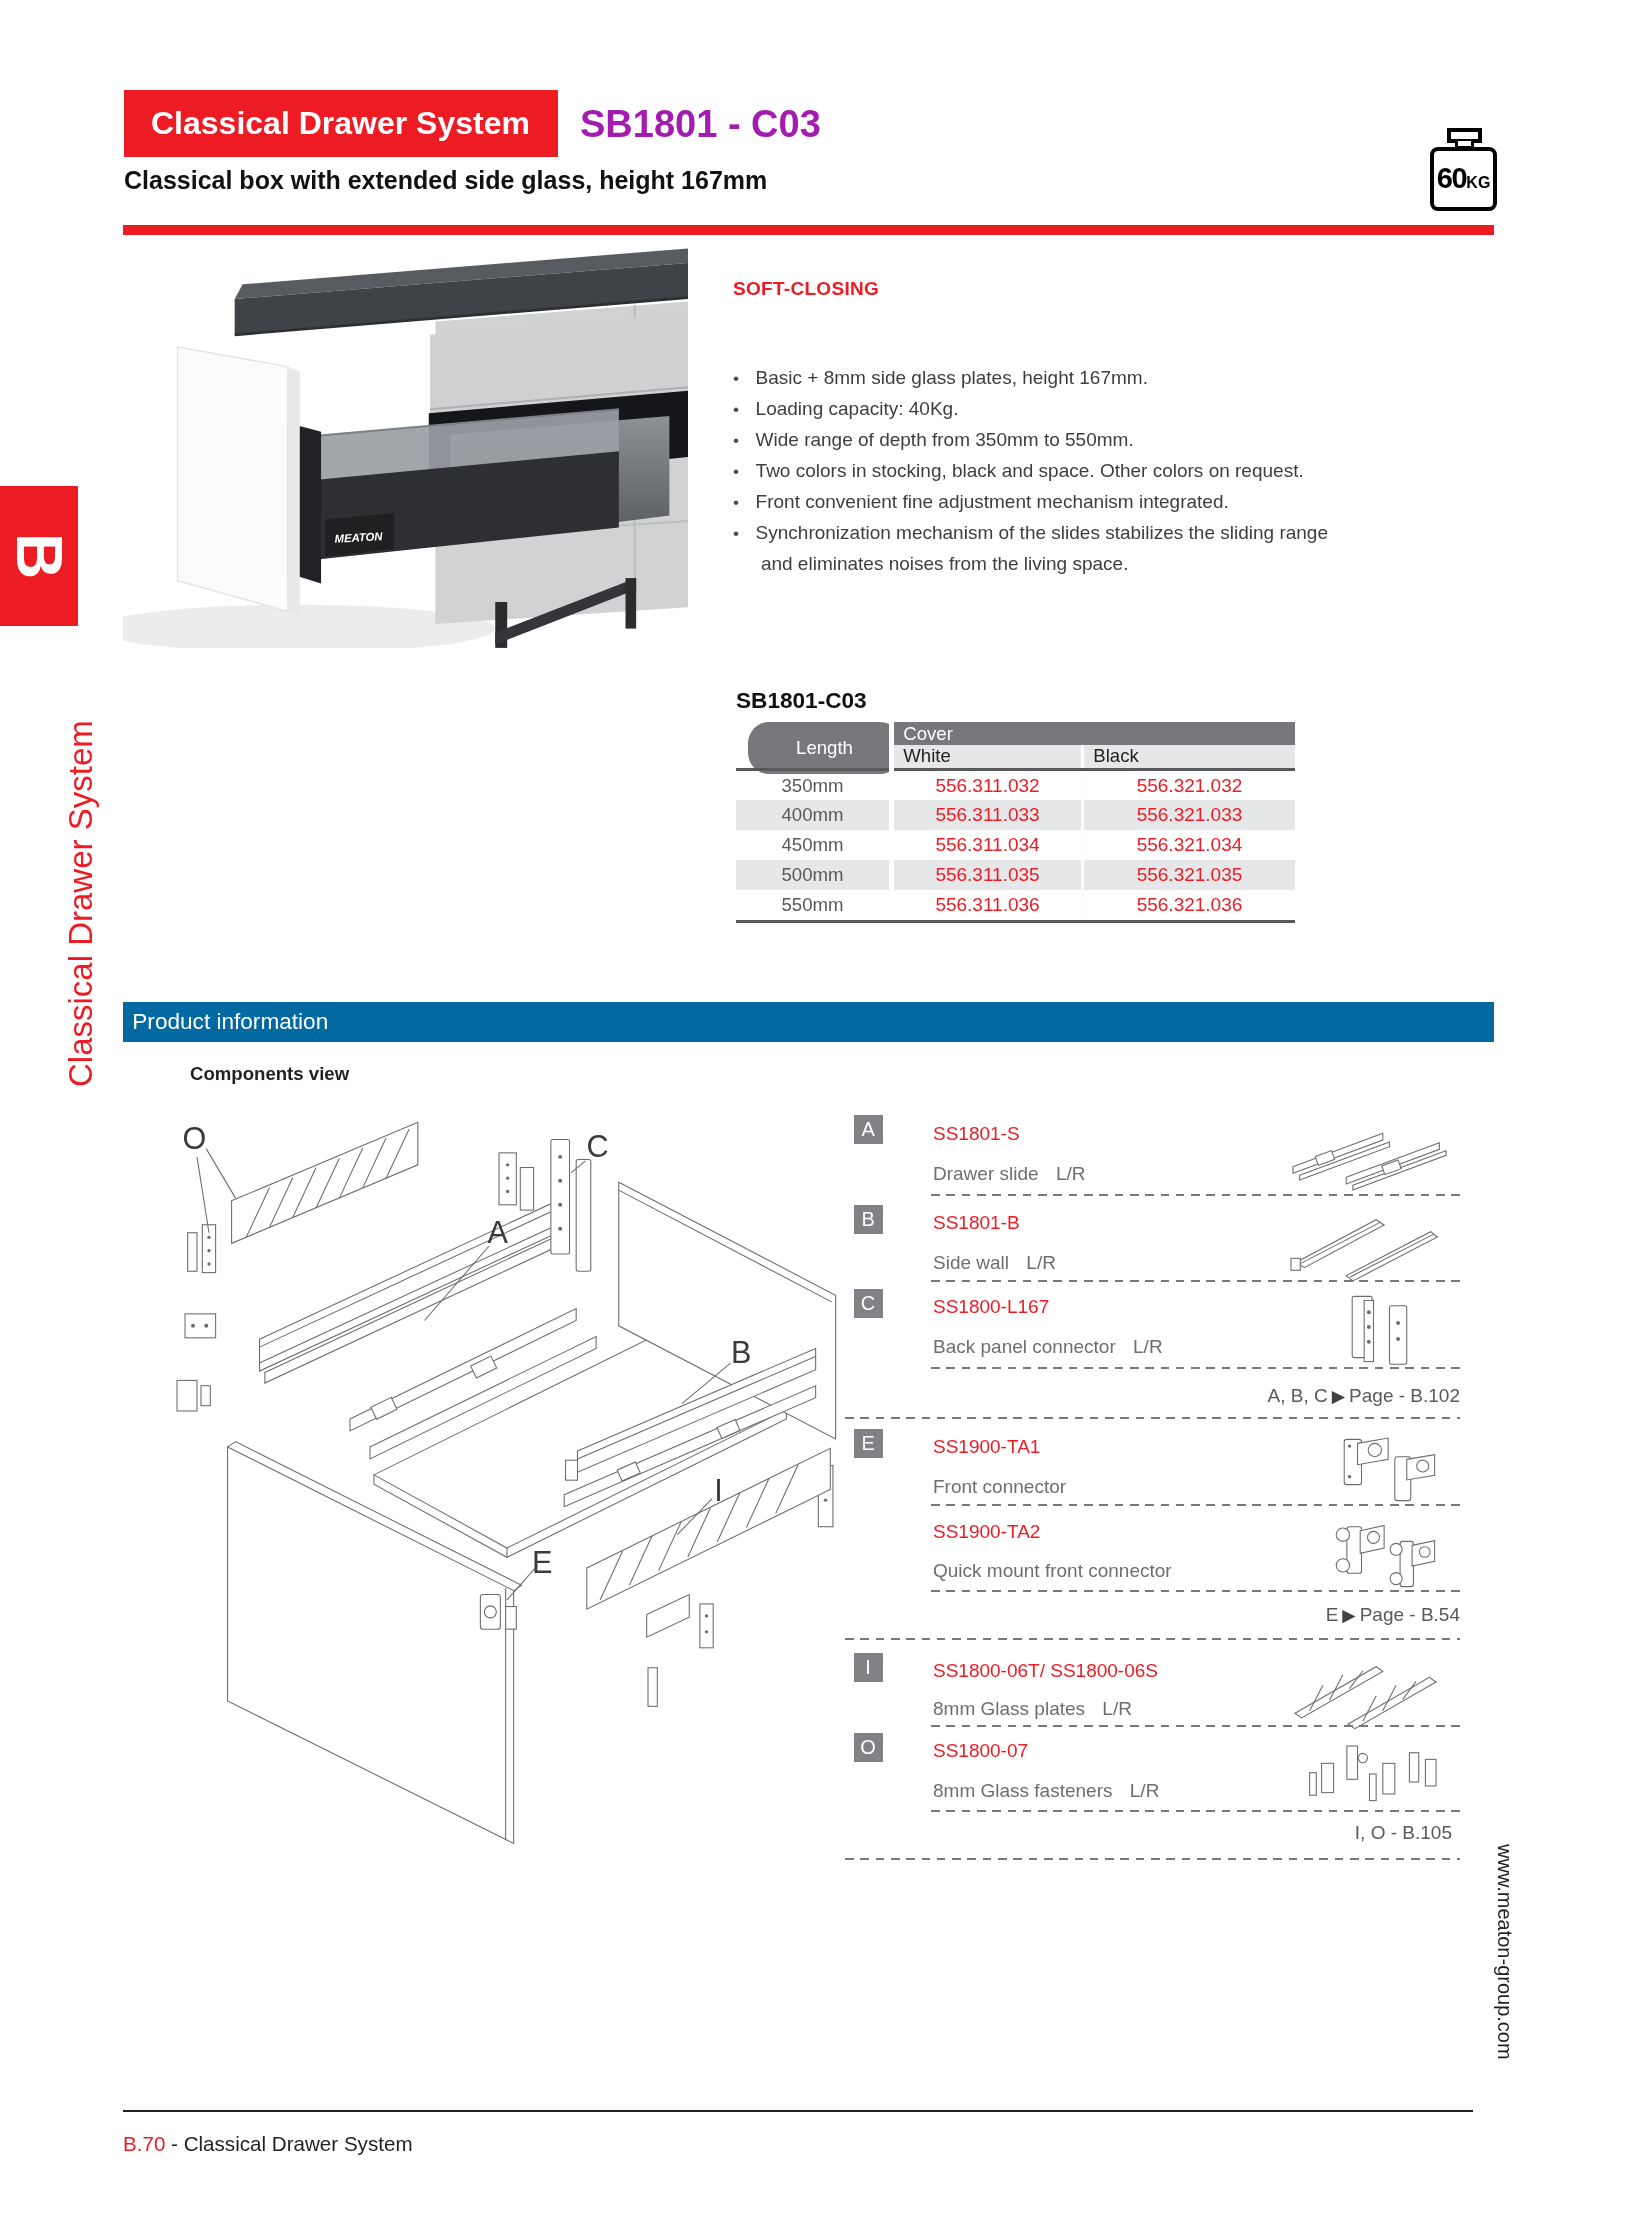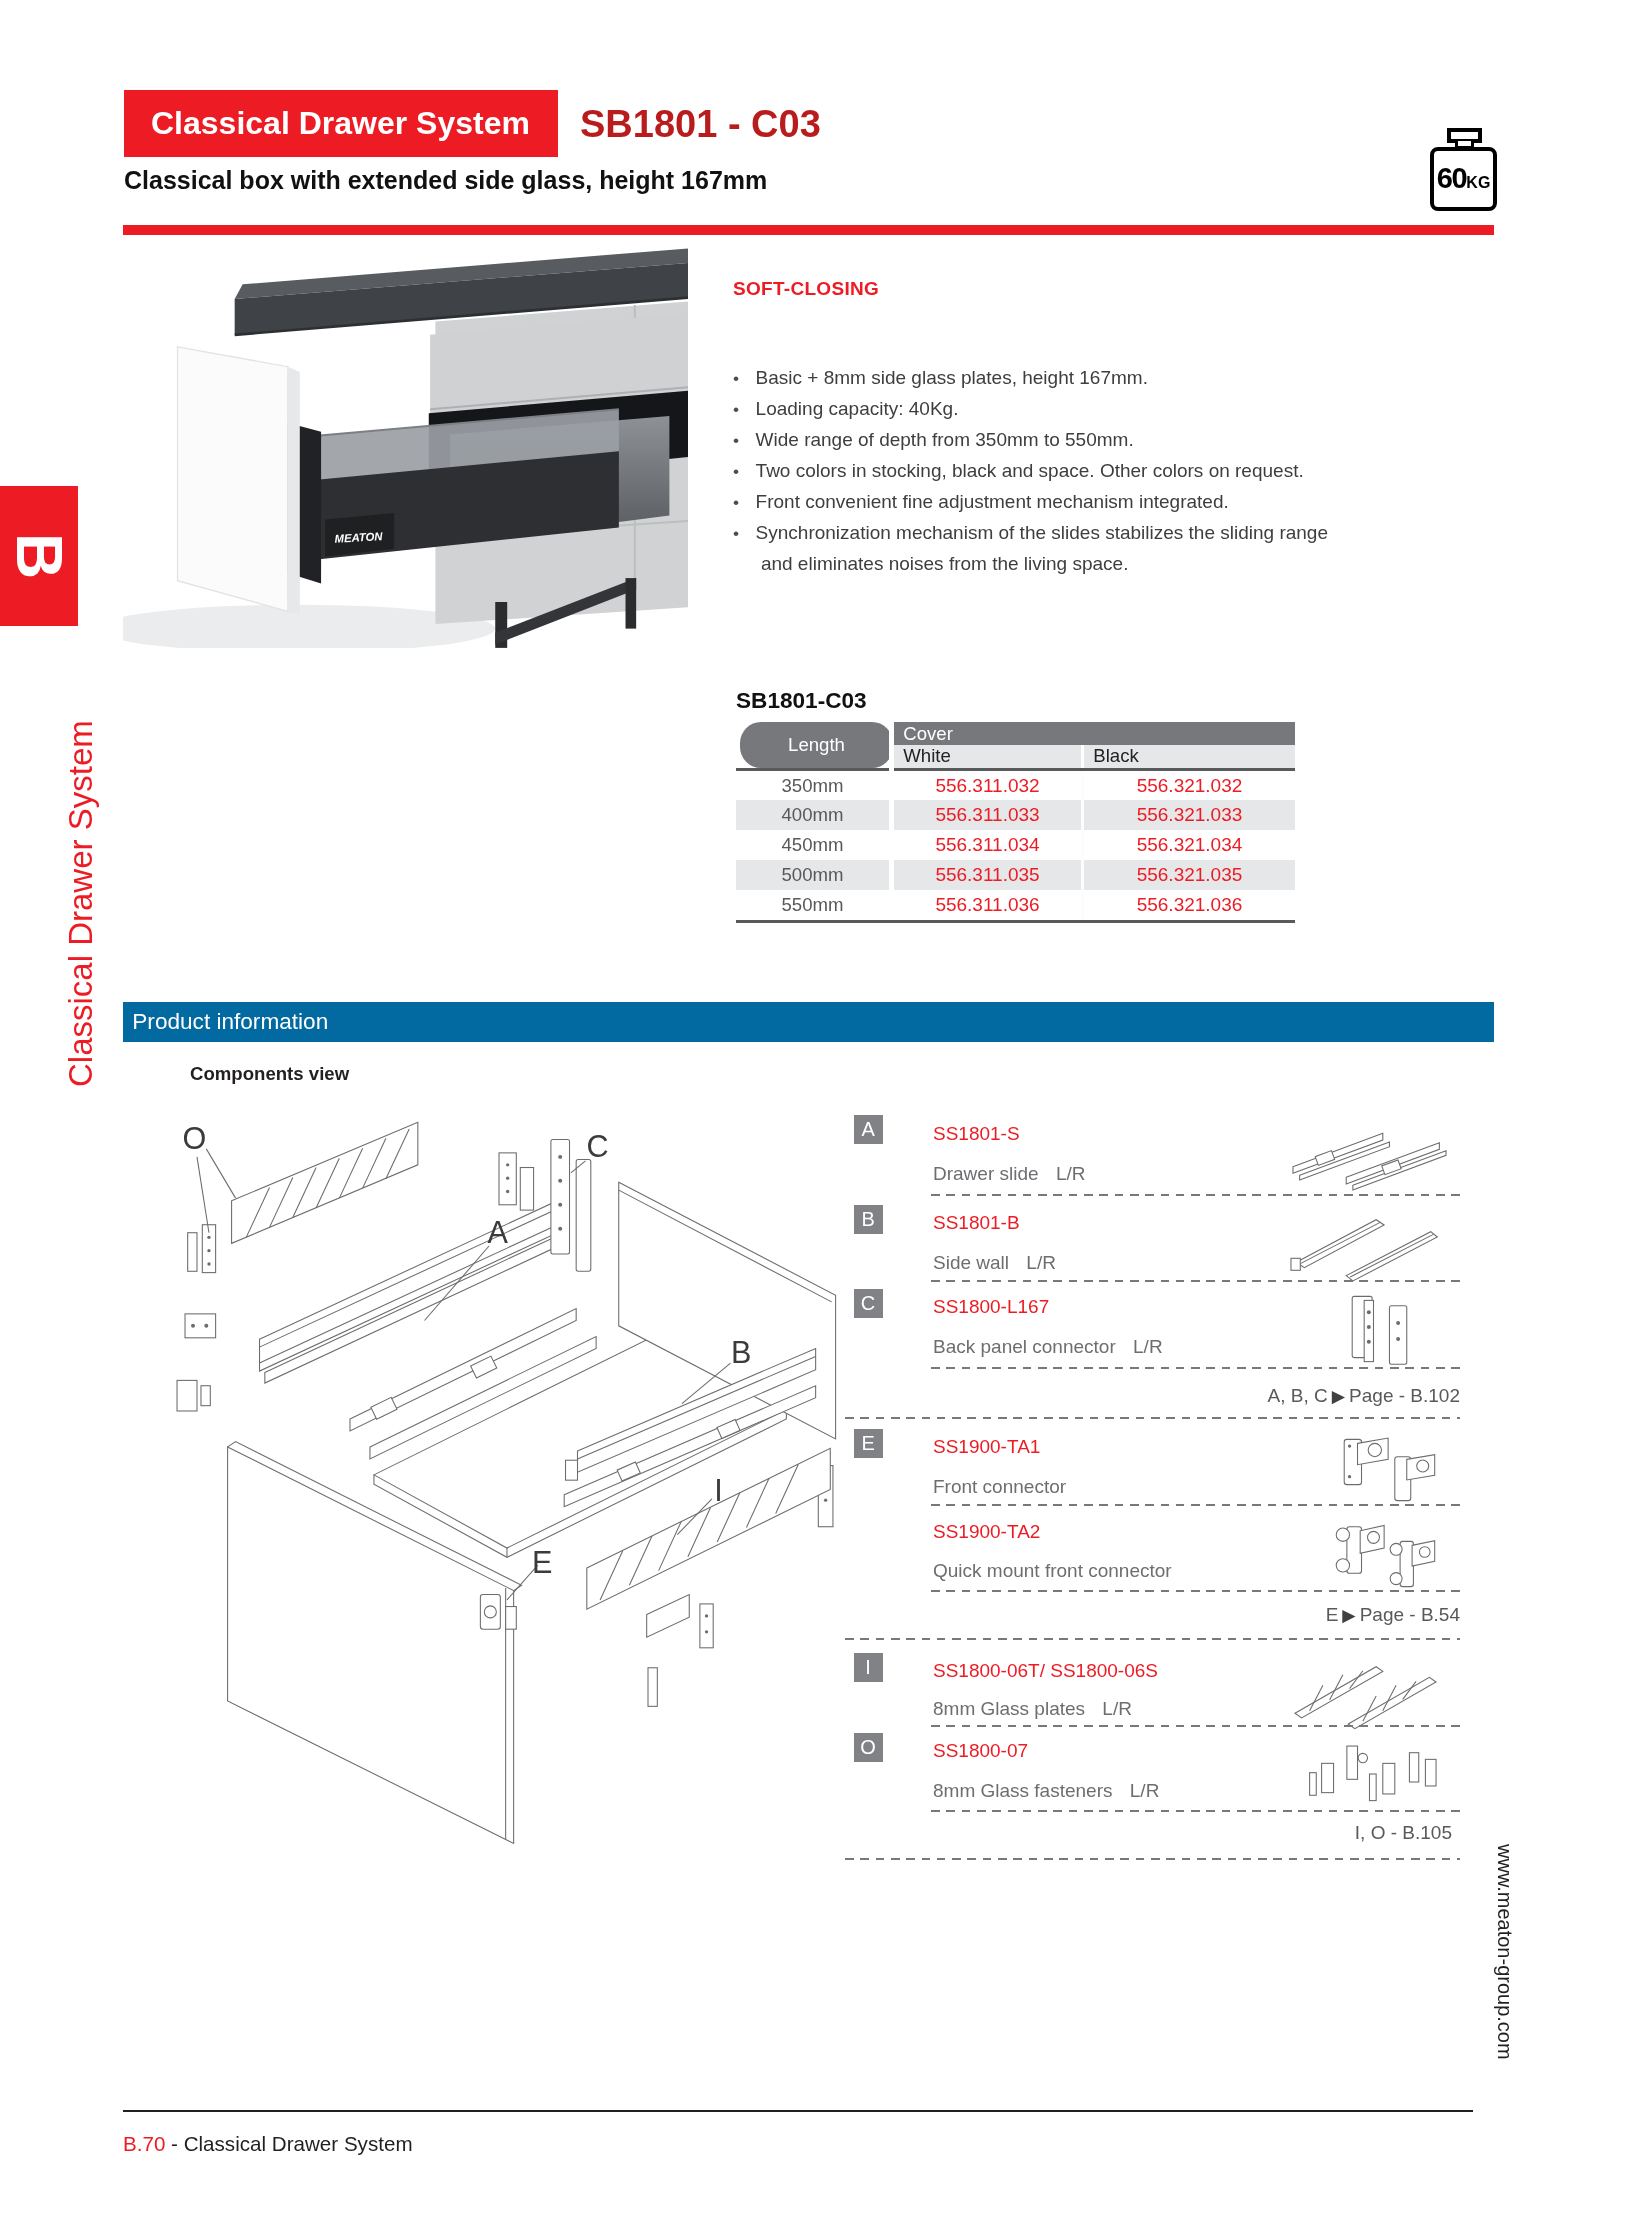--- a/index.html
+++ b/index.html
@@ -14,21 +14,21 @@
     display:flex;align-items:center;justify-content:center;}
   .tab-letter{color:#fff;font-size:64px;font-weight:bold;transform:rotate(90deg);line-height:1;}
   .side-title{left:59px;top:718px;height:372px;width:44px;
     display:flex;align-items:center;justify-content:center;
     writing-mode:vertical-rl;transform:rotate(180deg);
     color:#ed1c24;font-size:33px;white-space:nowrap;}
 
   
   .banner{left:124px;top:90px;width:434px;height:67px;background:#ed1c24;
     color:#fff;font-size:32px;font-weight:bold;line-height:67px;padding-left:27px;box-sizing:border-box;white-space:nowrap;}
-  .model{left:580px;top:90px;height:67px;line-height:68px;font-size:38px;font-weight:bold;color:#b91c1c;}
+  .model{left:580px;top:90px;height:67px;line-height:68px;font-size:38px;font-weight:bold;color:#a21caf;}
   .subtitle{left:124px;top:166px;font-size:25px;font-weight:bold;color:#111;}
   .red-rule{left:123px;top:225px;width:1371px;height:10px;background:#ed1c24;}
 
   
   .wbadge{left:1430px;top:128px;width:67px;height:93px;}
   .wb-bar{position:absolute;left:17.3px;top:0;width:35px;height:14.6px;border:4px solid #000;background:#fff;box-sizing:border-box;}
   .wb-neck{position:absolute;left:25px;top:13.3px;width:18.6px;height:8px;border:3.3px solid #000;border-top:none;background:#fff;box-sizing:border-box;}
   .wb-body{position:absolute;left:0;top:18.6px;width:67px;height:64px;border:4.7px solid #000;border-radius:8px;background:#fff;box-sizing:border-box;
     display:flex;align-items:center;justify-content:center;}
   .wb-val{font-size:29px;font-weight:bold;color:#000;letter-spacing:-1.3px;}
@@ -38,21 +38,21 @@
   .softclose{left:733px;top:278px;font-size:19px;font-weight:bold;color:#ed1c24;letter-spacing:0.3px;}
   .features{left:733px;top:367px;width:718px;}
   .feat{display:flex;height:31px;font-size:19px;color:#3d3e40;align-items:flex-start;}
   .feat .dot{width:22.6px;color:#4d4e50;font-size:17.3px;padding-top:0.7px;}
 
   
   .tablewrap{left:736px;top:688px;width:559px;}
   .t-title{position:absolute;left:0;top:0;font-size:22.6px;font-weight:600;color:#111;}
   .grid{position:absolute;left:0;top:34px;width:559px;height:204px;}
   .cell{position:absolute;box-sizing:border-box;font-size:18.6px;}
-  .c-length{left:4px;top:0;width:153px;height:46px;background:#77787b;color:#fff;display:flex;align-items:center;justify-content:center;border-radius:21px;}
+  .c-length{left:12px;top:0;width:153px;height:52px;background:#77787b;color:#fff;display:flex;align-items:center;justify-content:center;border-radius:21px;}
   .c-cover{left:158px;top:0;width:401px;height:23px;background:#77787b;color:#fff;line-height:23px;padding-left:9.3px;}
   .c-white{left:158px;top:23px;width:187px;height:22.6px;background:#e6e7e8;color:#222;line-height:22.6px;padding-left:9.3px;}
   .c-black{left:348px;top:23px;width:211px;height:22.6px;background:#e6e7e8;color:#222;line-height:22.6px;padding-left:9.3px;}
   .h-underline{left:0;top:46px;width:559px;height:2.7px;background:#58595b;}
   .rowband{left:0;width:559px;height:30px;background:#e6e7e8;}
   .b-len{width:153px;color:#58595b;display:flex;align-items:center;justify-content:center;height:30px;font-size:18.6px;}
   .b-code{color:#ed1c24;display:flex;align-items:center;justify-content:center;height:30px;font-size:19px;}
   .seam-a{left:153px;top:0;width:5.3px;height:198px;background:#fff;}
   .seam-b{left:345px;top:49px;width:2.7px;height:150px;background:#fdfdfd;}
   .t-bottom{left:0;top:198px;width:559px;height:2.7px;background:#58595b;}

